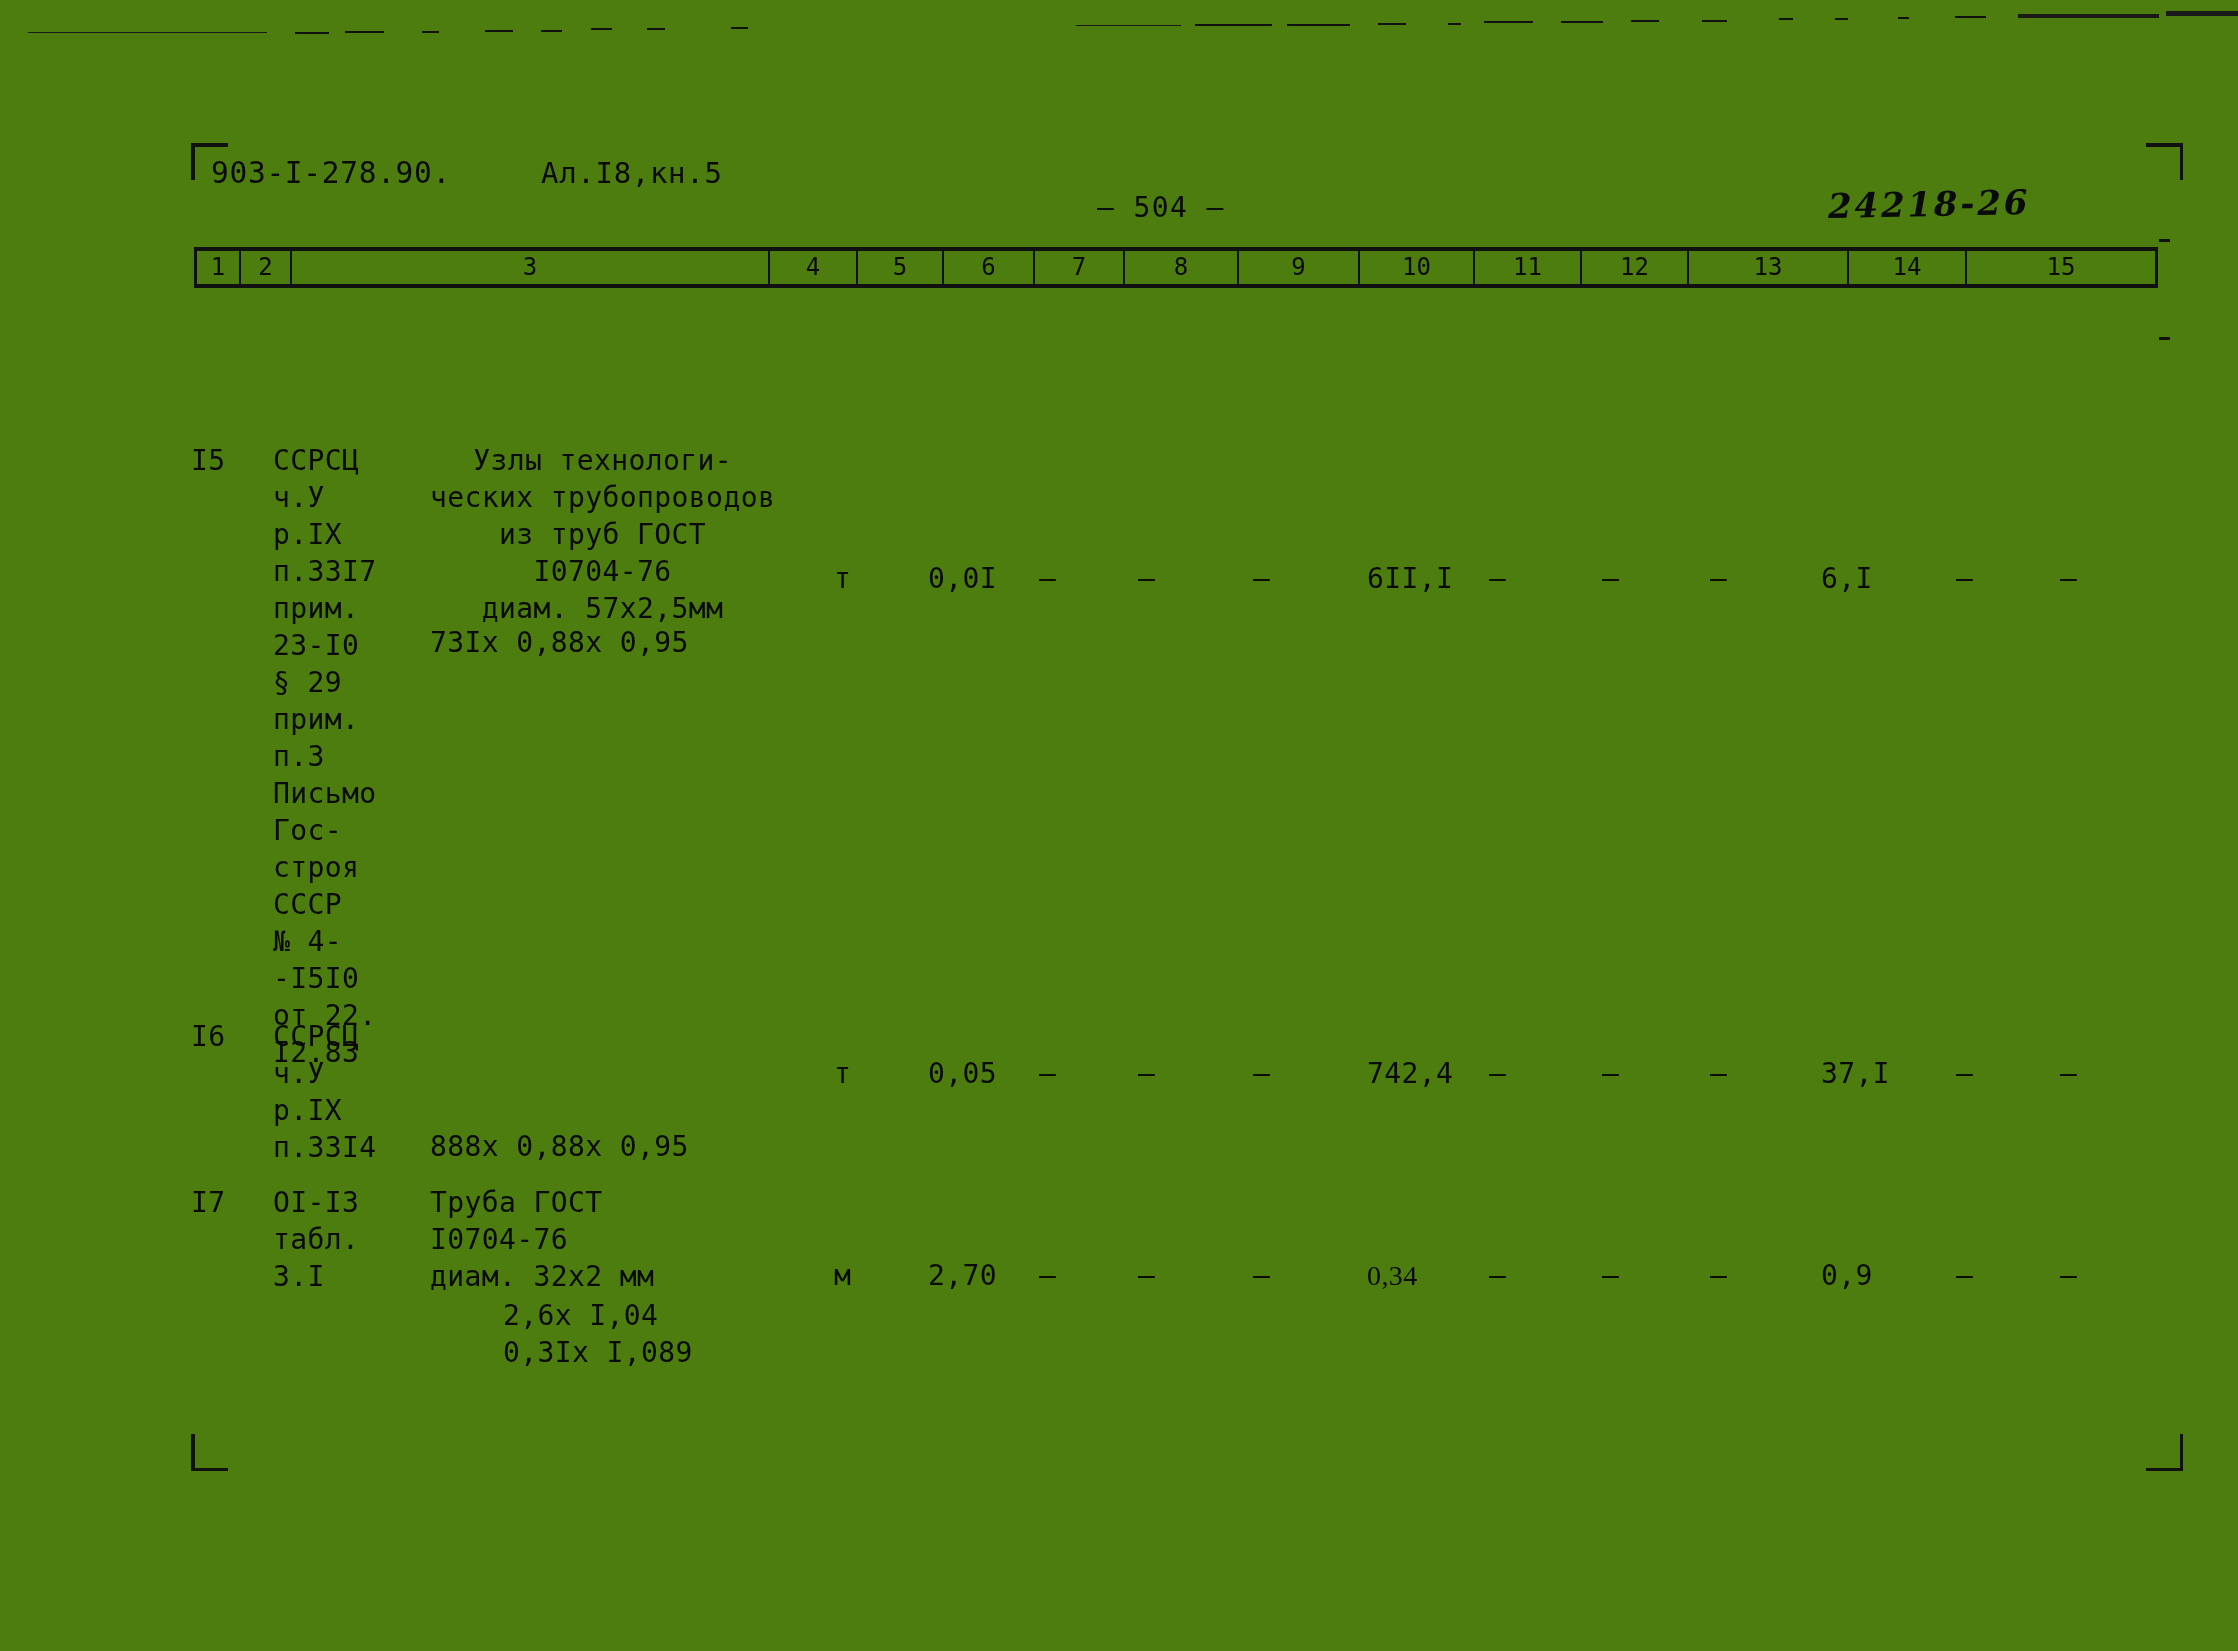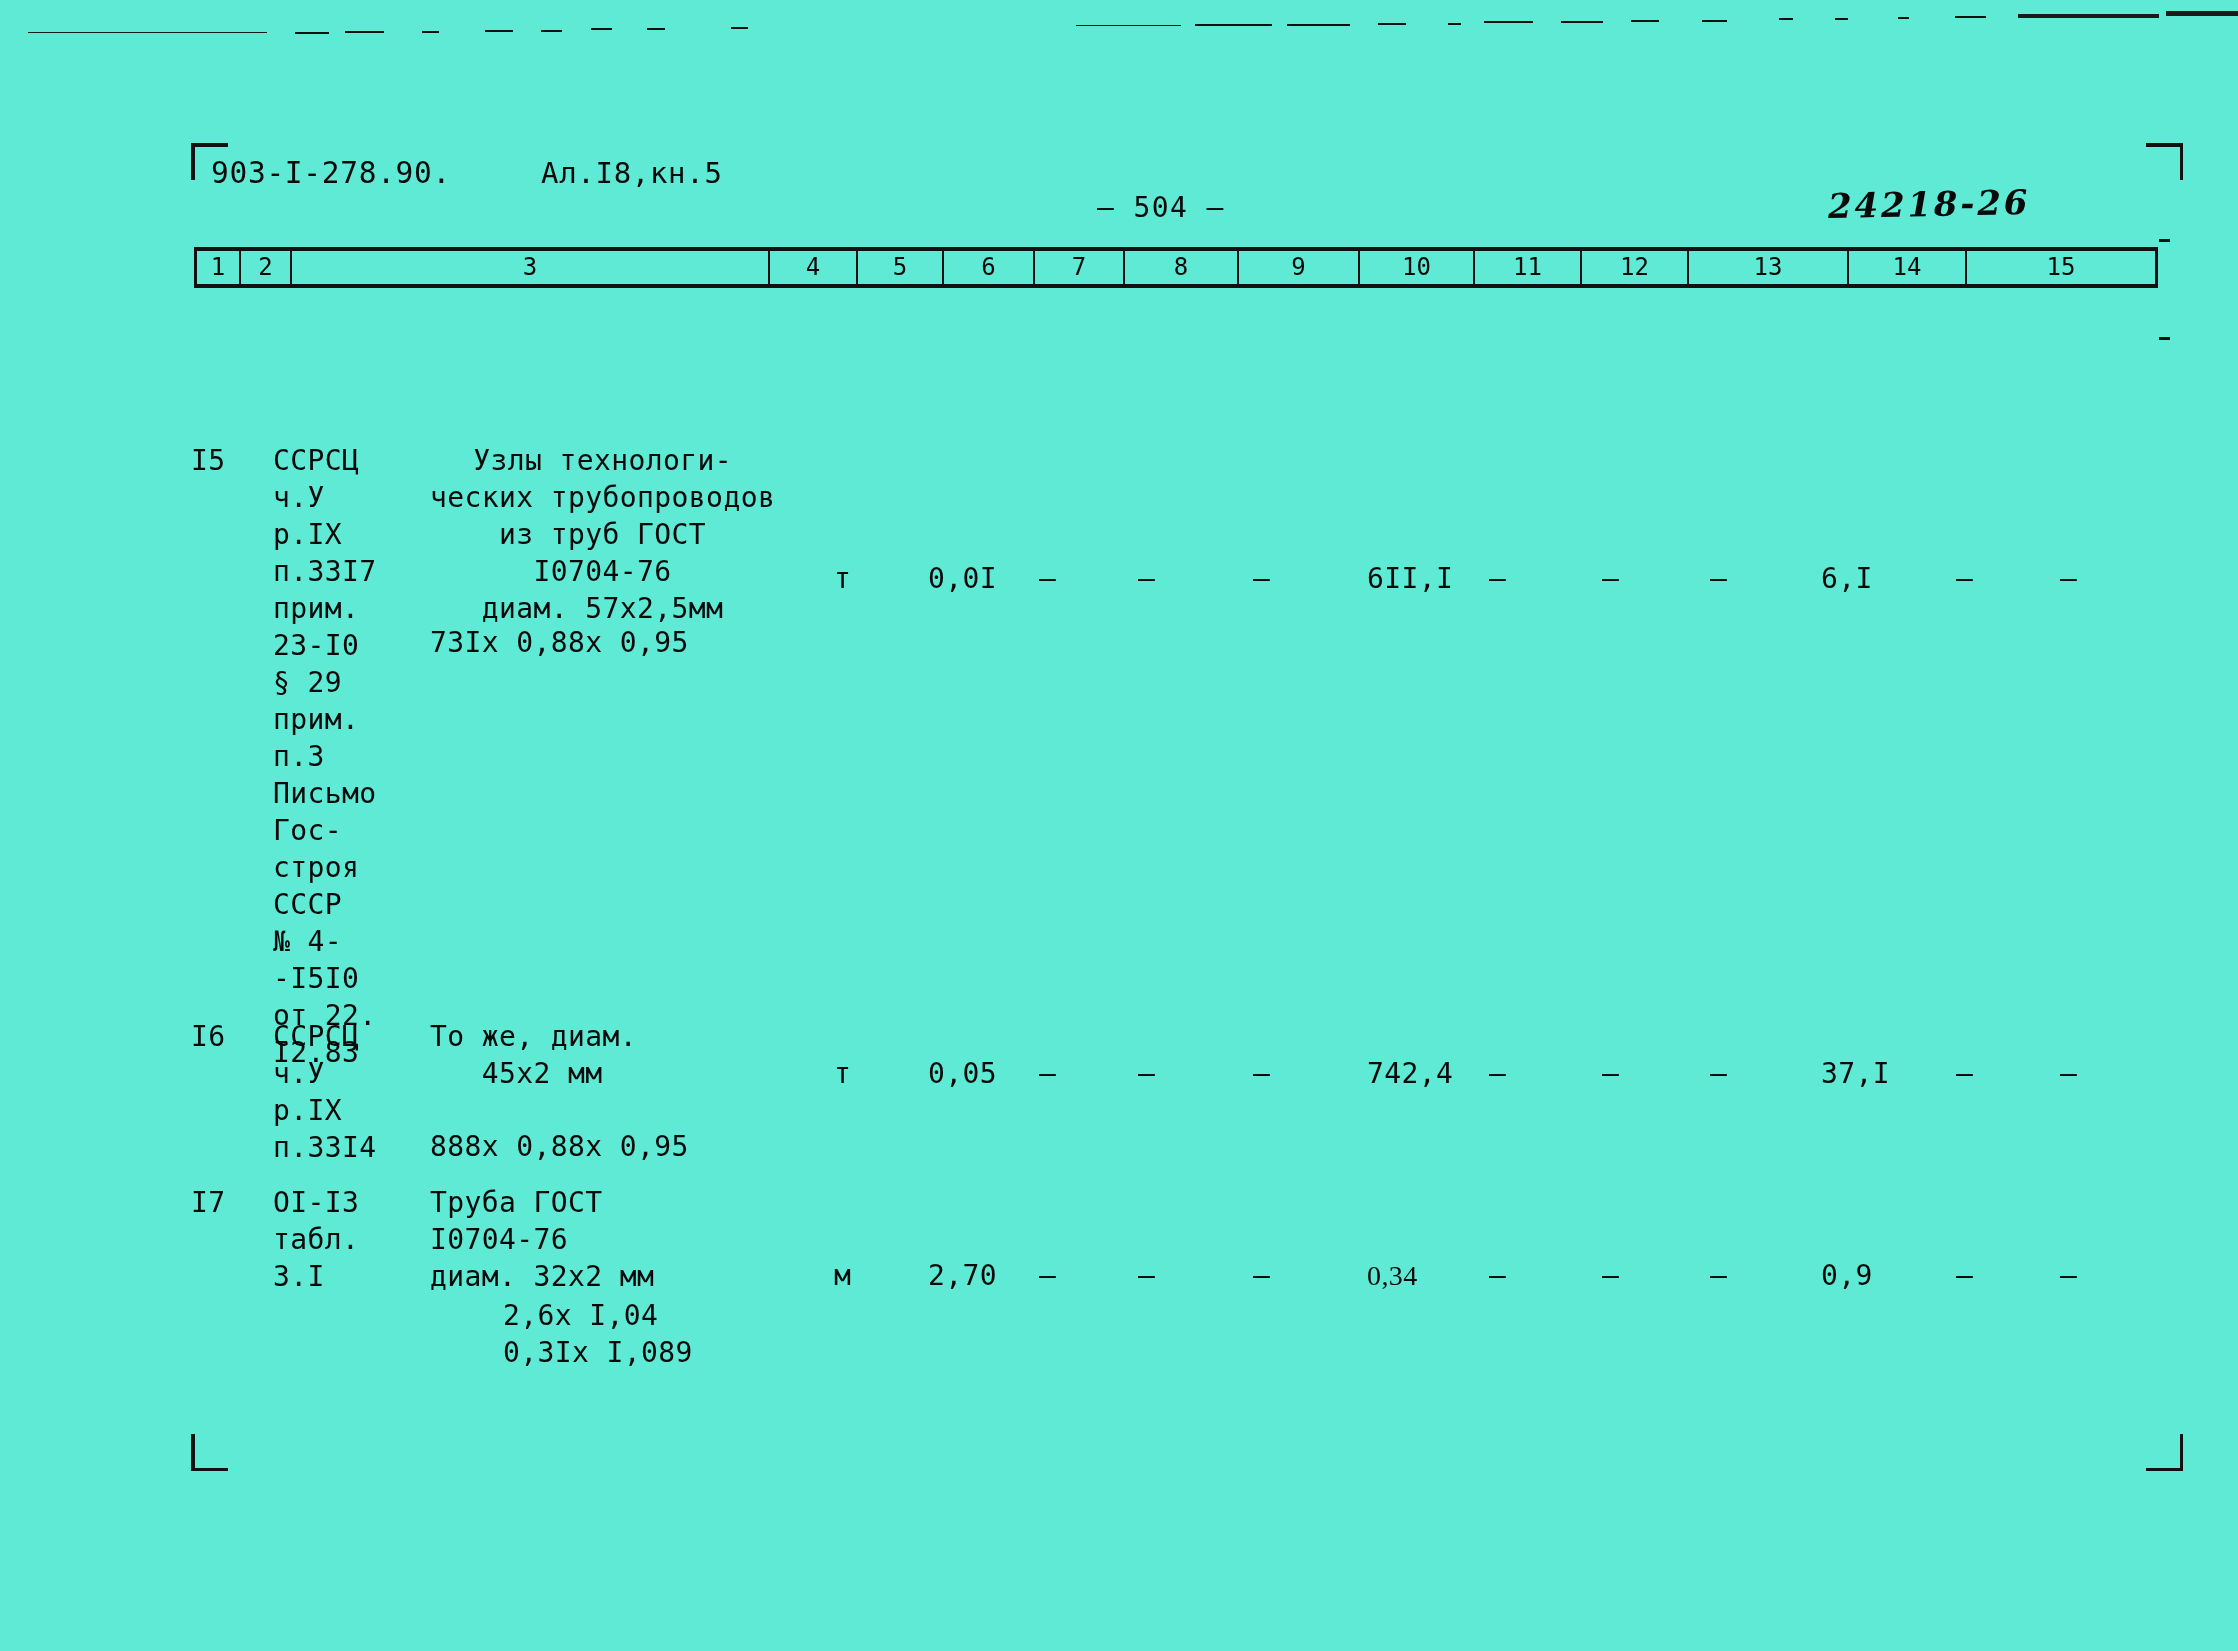--- a/index.html
+++ b/index.html
@@ -4,21 +4,21 @@
 <style>
   html, body {
     margin: 0;
     padding: 0;
     background: #ffffff;
   }
   #page {
     position: relative;
     width: 2239px;
     height: 1652px;
-    background: #5eead4;
+    background: #4d7c0f;
     font-family: "DejaVu Sans Mono", "Liberation Mono", monospace;
     color: #0a0a0a;
     overflow: hidden;
   }
 
   
   .scan-speck {
     position: absolute;
     background: #111;
     height: 2.1px;
@@ -247,22 +247,20 @@
   <div class="num" style="left:1710px; top:560px;">—</div>
   <div class="num" style="left:1821px; top:560px;">6,I</div>
   <div class="num" style="left:1956px; top:560px;">—</div>
   <div class="num" style="left:2060px; top:560px;">—</div>
 
   <div class="tb" style="left:191px;  top:1018px;">I6</div>
   <div class="tb" style="left:273px;  top:1018px;">ССРСЦ
 ч.У
 р.IХ
 п.33I4</div>
-  <div class="tb" style="left:430px;  top:1018px;">То же, диам.
-   45х2 мм</div>
   <div class="tb" style="left:430px;  top:1128px;">888х 0,88х 0,95</div>
   <div class="num" style="left:834px; top:1055px;">т</div>
   <div class="num" style="left:928px; top:1055px;">0,05</div>
   <div class="num" style="left:1039px; top:1055px;">—</div>
   <div class="num" style="left:1138px; top:1055px;">—</div>
   <div class="num" style="left:1253px; top:1055px;">—</div>
   <div class="num" style="left:1367px; top:1055px;">742,4</div>
   <div class="num" style="left:1489px; top:1055px;">—</div>
   <div class="num" style="left:1602px; top:1055px;">—</div>
   <div class="num" style="left:1710px; top:1055px;">—</div>

